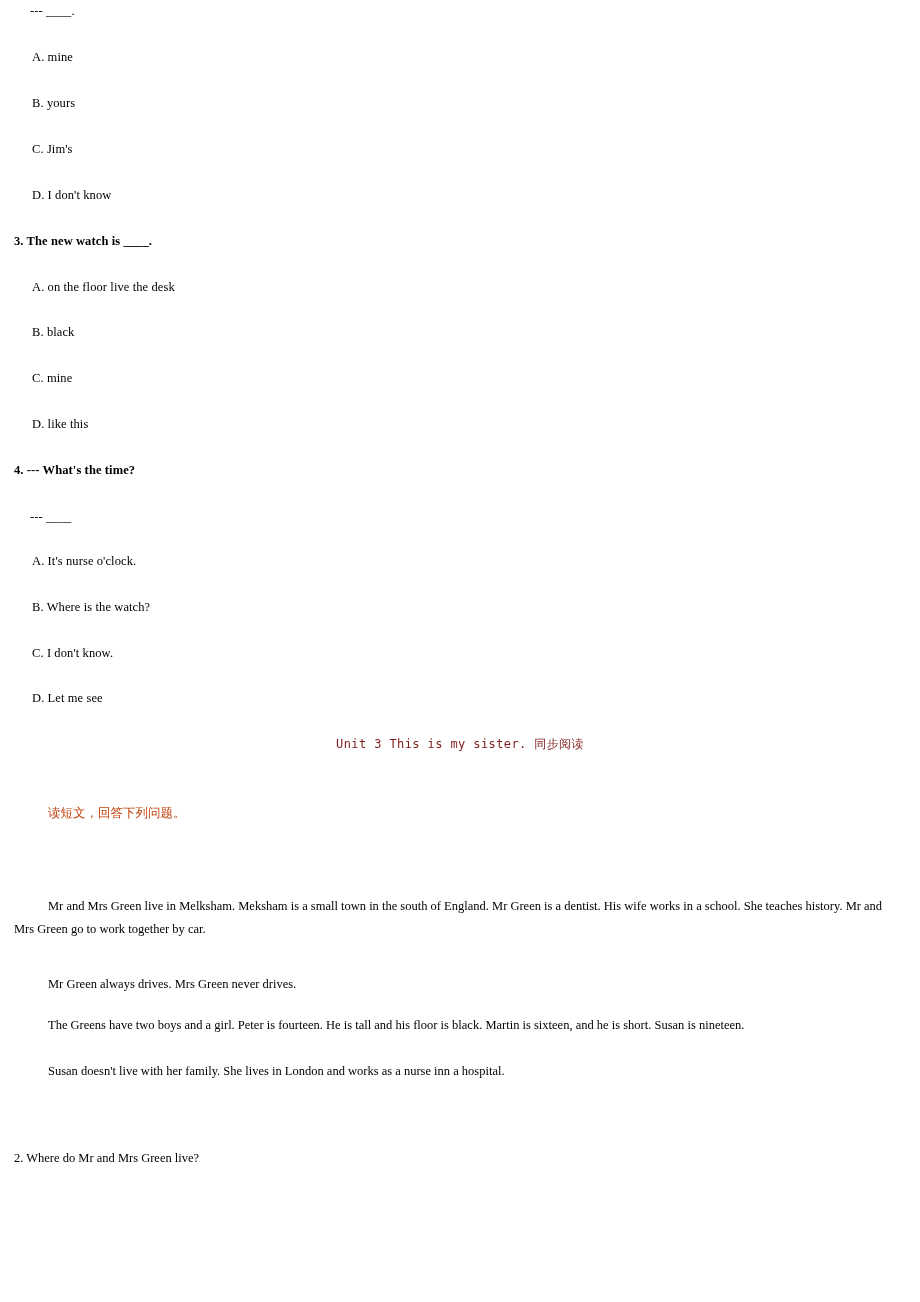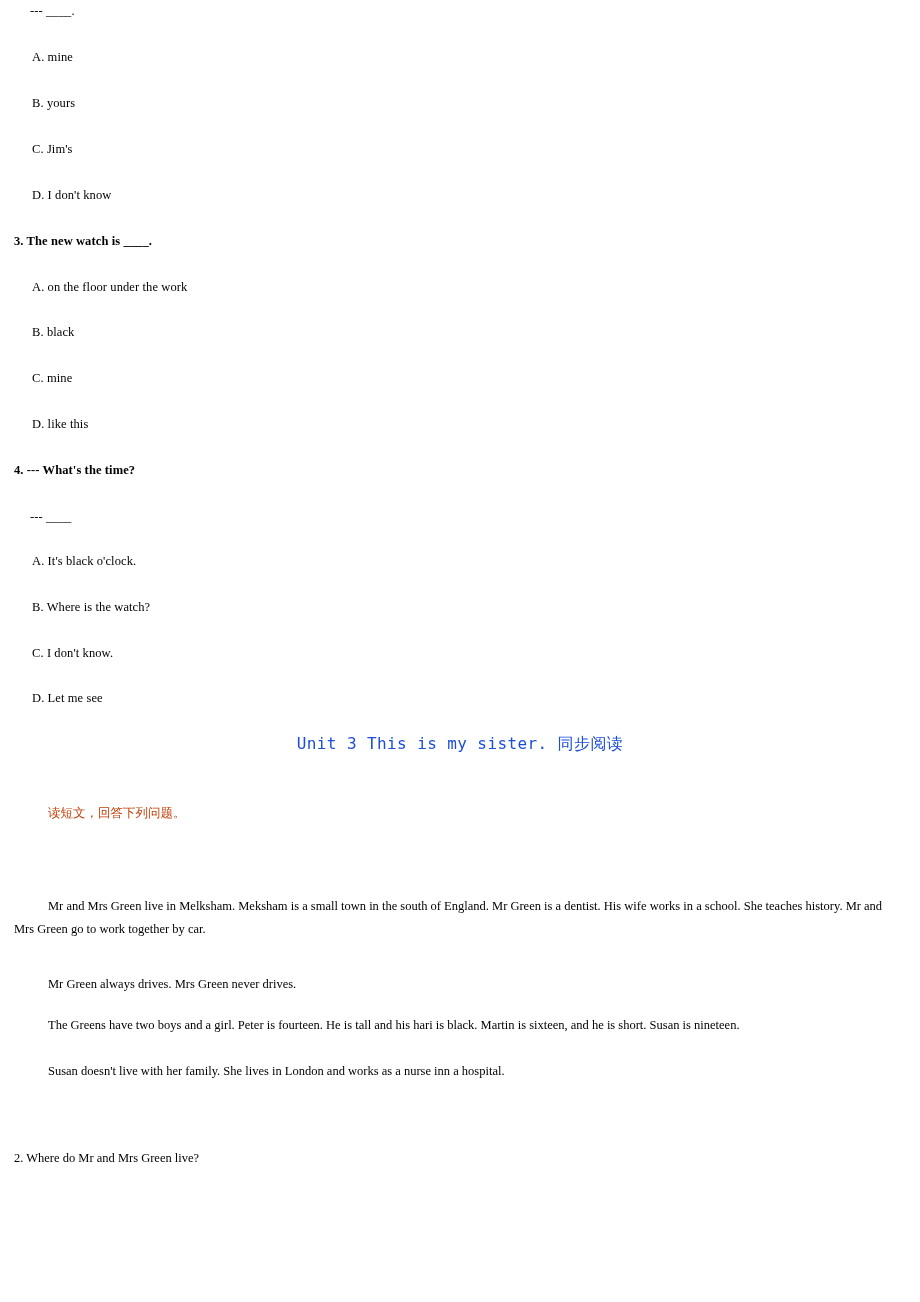--- a/index.html
+++ b/index.html
@@ -46,23 +46,23 @@
   }
 
   
   .unit-heading {
     position: absolute;
     top: 736px;
     left: 0;
     width: 920px;
     text-align: center;
     font-family: "DejaVu Sans Mono", "Liberation Mono", monospace;
-    font-size: 16px;
+    font-size: 12px;
     line-height: 16px;
-    color: #1d4ed8;
+    color: #7f1d1d;
     letter-spacing: 0.4px;
     white-space: pre;
   }
 
   
   .instruction {
     position: absolute;
     top: 805px;
     left: 48px;
     font-size: 12.5px;
@@ -107,49 +107,49 @@
   <div class="line opt-line" style="top:50px;">A. mine</div>
 
   <div class="line opt-line" style="top:96px;">B. yours</div>
 
   <div class="line opt-line" style="top:142px;">C. Jim's</div>
 
   <div class="line opt-line" style="top:188px;">D. I don't know</div>
 
   <div class="line q-line" style="top:234px;">3. The new watch is ____.</div>
 
-  <div class="line opt-line" style="top:280px;">A. on the floor under the work</div>
+  <div class="line opt-line" style="top:280px;">A. on the floor live the desk</div>
 
   <div class="line opt-line" style="top:325px;">B. black</div>
 
   <div class="line opt-line" style="top:371px;">C. mine</div>
 
   <div class="line opt-line" style="top:417px;">D. like this</div>
 
   <div class="line q-line" style="top:463px;">4. --- What's the time?</div>
 
   <div class="line cont-line" style="top:510px;">--- ____</div>
 
-  <div class="line opt-line" style="top:554px;">A. It's black o'clock.</div>
+  <div class="line opt-line" style="top:554px;">A. It's nurse o'clock.</div>
 
   <div class="line opt-line" style="top:600px;">B. Where is the watch?</div>
 
   <div class="line opt-line" style="top:646px;">C. I don't know.</div>
 
   <div class="line opt-line" style="top:691px;">D. Let me see</div>
 
   <div class="unit-heading">Unit 3 This is my sister. 同步阅读</div>
 
   <div class="instruction">读短文，回答下列问题。</div>
 
   <div class="passage">
     <div class="para" style="top:895px;">Mr and Mrs Green live in Melksham. Meksham is a small town in the south of England. Mr Green is a dentist. His wife works in a school. She teaches history. Mr and Mrs Green go to work together by car.</div>
 
     <div class="para" style="top:928px;margin-top:45px;">Mr Green always drives. Mrs Green never drives.</div>
 
-    <div class="para" style="top:1014px;">The Greens have two boys and a girl. Peter is fourteen. He is tall and his hari is black. Martin is sixteen, and he is short. Susan is nineteen.</div>
+    <div class="para" style="top:1014px;">The Greens have two boys and a girl. Peter is fourteen. He is tall and his floor is black. Martin is sixteen, and he is short. Susan is nineteen.</div>
 
     <div class="para" style="top:1060px;">Susan doesn't live with her family. She lives in London and works as a nurse inn a hospital.</div>
   </div>
 
   <div class="tail-q">2. Where do Mr and Mrs Green live?</div>
 
 </div>
 
 </body></html>

